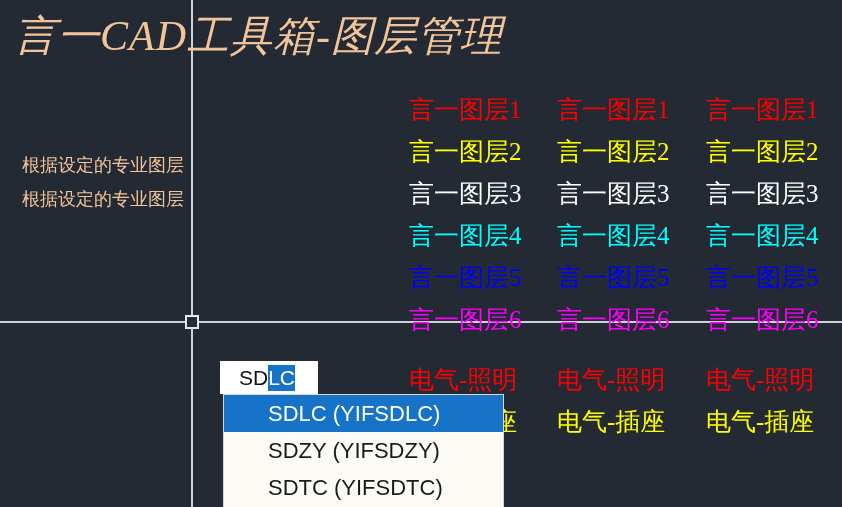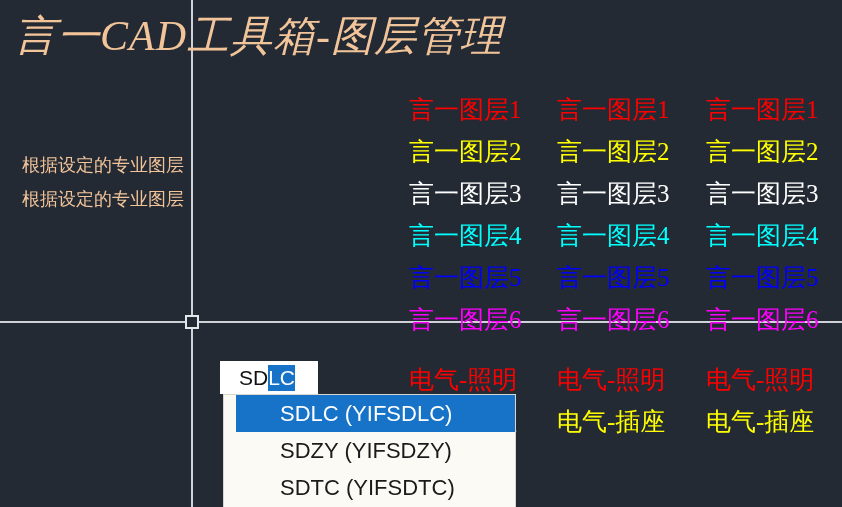--- a/index.html
+++ b/index.html
@@ -143,21 +143,20 @@
   .combo-list {
     position: absolute;
     left: 224px;
     top: 395px;
     width: 279px;
     height: 112px;
     background: #fbfaf4;
     box-shadow: 0 0 0 1px #d7d5cc;
     z-index: 5;
     overflow: hidden;
-    padding-left: 12px;
   }
   .combo-item {
     height: 37px;
     line-height: 37px;
     padding-left: 44px;
     font-family: "Liberation Sans", sans-serif;
     font-size: 22px;
     color: #1a1a1a;
     white-space: nowrap;
     box-sizing: border-box;

